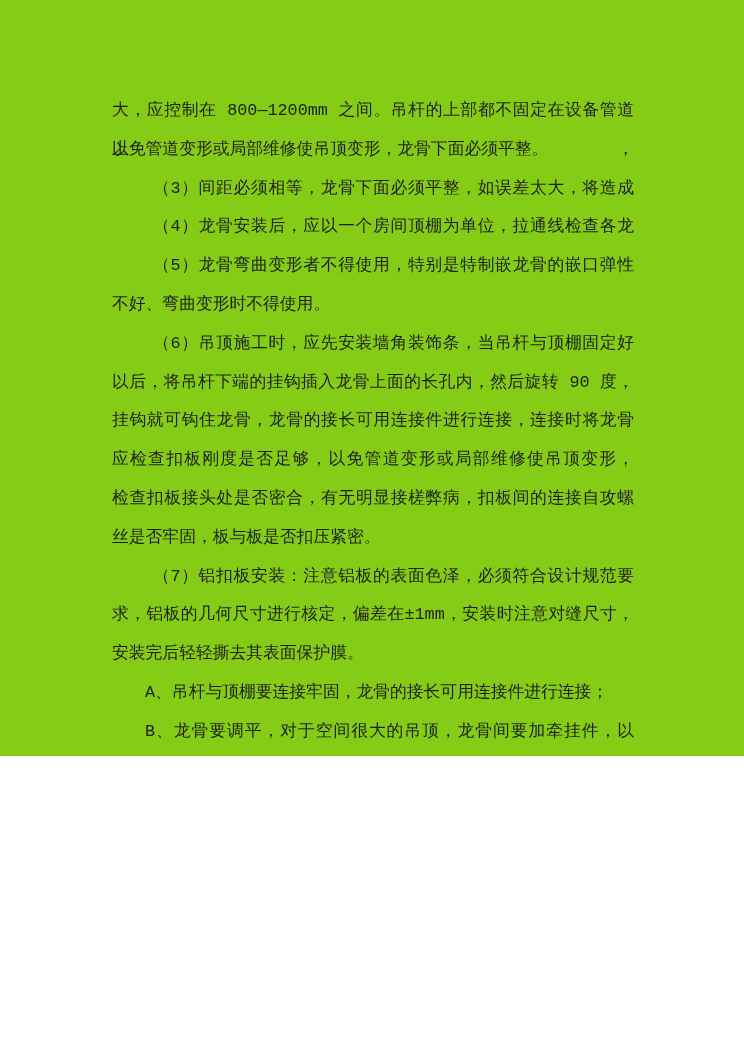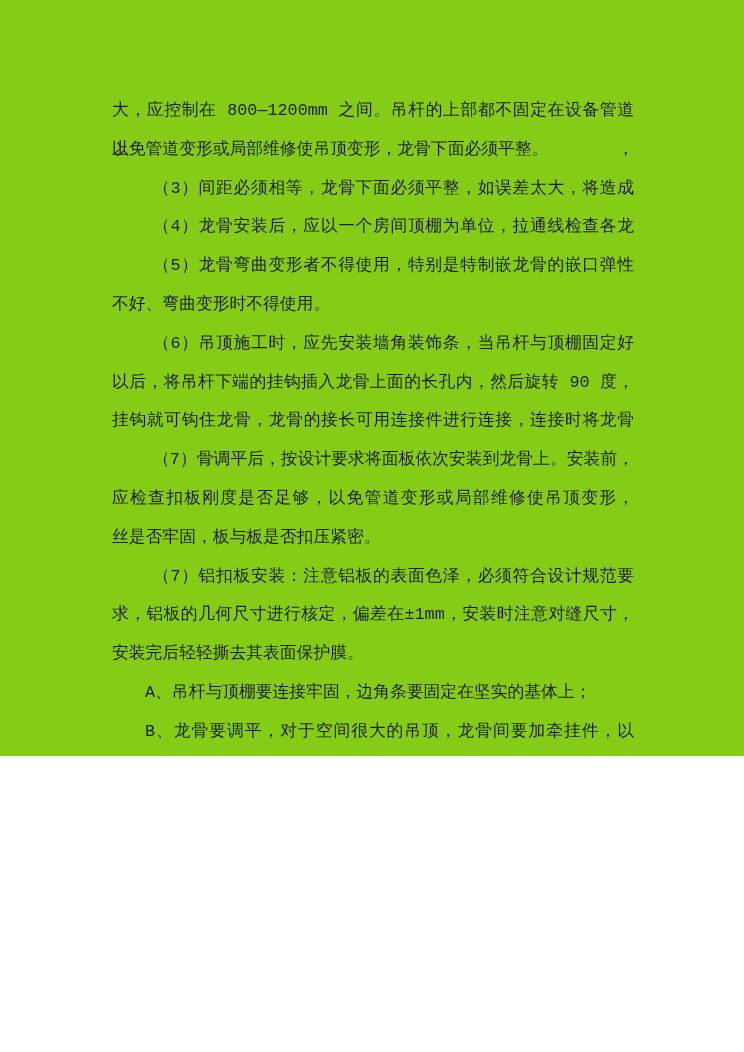--- a/index.html
+++ b/index.html
@@ -44,22 +44,22 @@
   <div class="textblock">
       <div class="line indent-none fill">大，应控制在 800—1200mm 之间。吊杆的上部都不固定在设备管道上，</div>
       <div class="line indent-none">以免管道变形或局部维修使吊顶变形，龙骨下面必须平整。</div>
       <div class="line indent-para fill">（3）间距必须相等，龙骨下面必须平整，如误差太大，将造成</div>
       <div class="line indent-para fill">（4）龙骨安装后，应以一个房间顶棚为单位，拉通线检查各龙</div>
       <div class="line indent-para fill">（5）龙骨弯曲变形者不得使用，特别是特制嵌龙骨的嵌口弹性</div>
       <div class="line indent-none">不好、弯曲变形时不得使用。</div>
       <div class="line indent-para fill">（6）吊顶施工时，应先安装墙角装饰条，当吊杆与顶棚固定好</div>
       <div class="line indent-none fill">以后，将吊杆下端的挂钩插入龙骨上面的长孔内，然后旋转 90 度，</div>
       <div class="line indent-none fill">挂钩就可钩住龙骨，龙骨的接长可用连接件进行连接，连接时将龙骨</div>
-      <div class="line indent-para fill">（7）骨调平后，按设计要求将面板依次安装到龙骨上。安装前，</div>
       <div class="line indent-none fill">应检查扣板刚度是否足够，以免管道变形或局部维修使吊顶变形，</div>
+      <div class="line indent-none fill">检查扣板接头处是否密合，有无明显接槎弊病，扣板间的连接自攻螺</div>
       <div class="line indent-none">丝是否牢固，板与板是否扣压紧密。</div>
       <div class="line indent-para fill">（7）铝扣板安装：注意铝板的表面色泽，必须符合设计规范要</div>
       <div class="line indent-none fill">求，铝板的几何尺寸进行核定，偏差在±1mm，安装时注意对缝尺寸，</div>
       <div class="line indent-none">安装完后轻轻撕去其表面保护膜。</div>
-      <div class="line indent-sub">A、吊杆与顶棚要连接牢固，边角条要固定在坚实的基体上；</div>
+      <div class="line indent-sub">A、吊杆与顶棚要连接牢固，龙骨的接长可用连接件进行连接；</div>
       <div class="line indent-sub fill">B、龙骨要调平，对于空间很大的吊顶，龙骨间要加牵挂件，以</div>
     </div>
 </div>
 
 </body></html>

